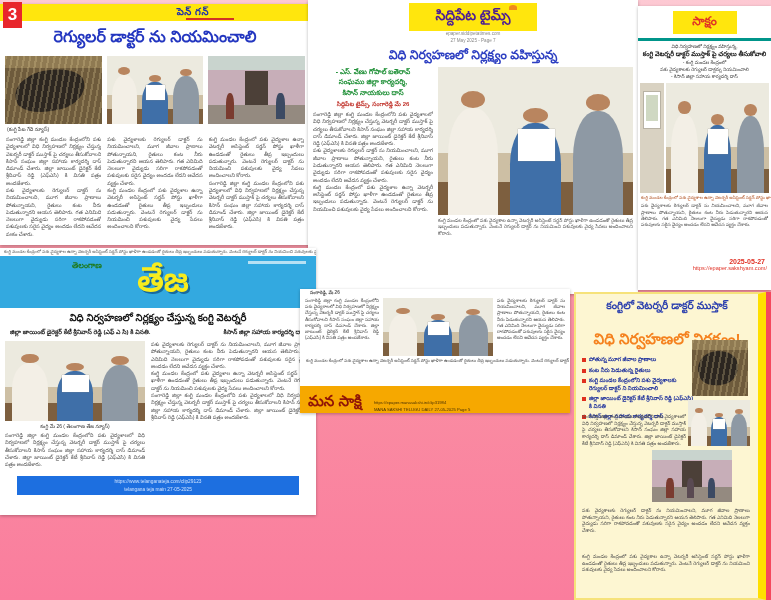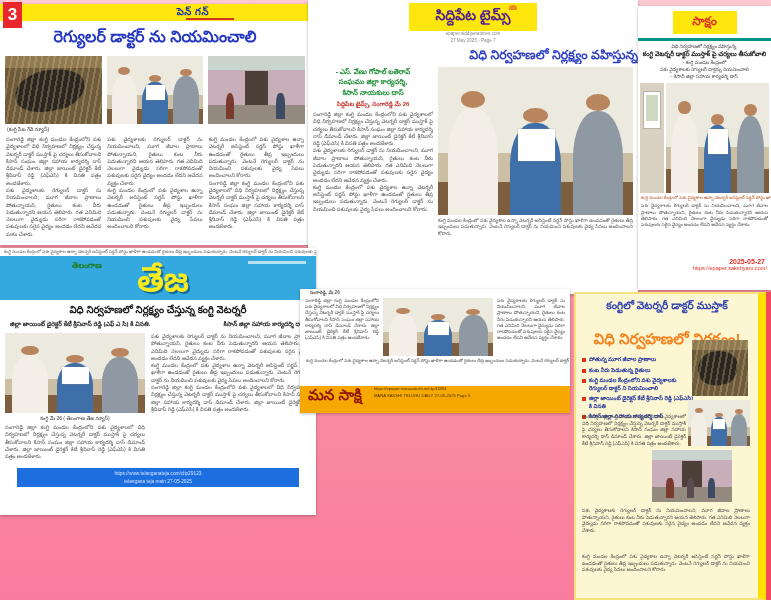--- a/index.html
+++ b/index.html
@@ -40,21 +40,21 @@
   .c1 .cap{font-size:5px;color:#333;padding:2px 0 0 7px;white-space:nowrap;overflow:hidden}
   .c1 .cols{display:flex;gap:6px;padding:3px 6px 0}
   .c1 .colp{flex:1;height:100px;overflow:hidden}
 
   
   .c2{left:308px;top:0;width:330px;height:294px}
   .c2 .logobox{width:128px;height:28px;background:#ffe60d;margin:3px auto 0;display:flex;align-items:center;justify-content:center;position:relative}
   .c2 .logobox span{font-size:14px;font-weight:bold;color:#4c1d95}
   .c2 .logobox i{position:absolute;right:20px;top:2px;width:8px;height:5px;background:#f08a1d;border-radius:50% 50% 0 0}
   .c2 .meta{text-align:center;font-size:4.6px;color:#888;line-height:1.45}
-  .c2 h2{text-align:right;font-size:12.5px;font-weight:bold;color:#2d3fc2;line-height:1.3;margin-top:3px;white-space:nowrap;overflow:hidden}
+  .c2 h2{text-align:center;font-size:12.5px;font-weight:bold;color:#2d3fc2;line-height:1.3;margin-top:3px;white-space:nowrap;overflow:hidden}
   .c2 .row{display:flex;gap:5px;padding:3px 5px 0}
   .c2 .leftcol{width:120px;flex:none}
   .c2 .byline{font-size:7px;font-weight:bold;color:#1d8f35;text-align:center;line-height:1.5}
   .c2 .dateline{font-size:6px;font-weight:bold;color:#c03028;text-align:center;margin:3px 0 2px}
   .c2 .bodywrap{height:146px;overflow:hidden}
   .c2 .photowrap{flex:1}
   .c2 .ph{height:148px;width:100%}
   .c2 .photocap{font-size:4.8px;color:#555;line-height:1.4;margin-top:3px;height:36px;overflow:hidden;text-align:justify}
 
   
@@ -71,21 +71,21 @@
   .c3 .strip::after{content:"";position:absolute;left:6px;top:12px;right:6px;height:26px;background:#cfd8c2}
   .c3 .ph{flex:1;height:110px}
   .c3 .cap{font-size:4.4px;color:#b4582a;padding:2px 3px 0;height:9px;overflow:hidden;white-space:nowrap}
   .c3 .body3{font-size:4.6px;color:#4c4c4c;line-height:1.4;text-align:justify;padding:1px 3px;height:54px;overflow:hidden}
   .c3 .date{font-size:7px;font-weight:bold;color:#e03226;text-align:right;padding-right:6px;margin-top:2px}
   .c3 .url{font-size:5.6px;color:#e03226;text-align:right;padding-right:4px}
 
   
   .c4{left:0;top:248px;width:316px;height:267px}
   .c4 .prestrip{font-size:4.4px;color:#666;padding:1px 4px;height:8px;overflow:hidden;white-space:nowrap}
-  .c4 .band{height:44px;background:#33a9e0;position:relative}
+  .c4 .band{height:52px;background:#33a9e0;position:relative}
   .c4 .region{position:absolute;left:72px;top:5px;font-size:8px;font-weight:bold;color:#1e7a1e}
   .c4 .tejalogo{position:absolute;left:10px;right:0;top:6px;text-align:center;font-size:34px;font-weight:bold;color:#f8ec1d;text-shadow:2px 2px 0 #176a9e;line-height:1}
   .c4 .bandnote{position:absolute;right:10px;top:5px;width:58px;height:3px;background:rgba(255,255,255,.65)}
   .c4 .kicker{text-align:center;font-size:10px;font-weight:bold;color:#151515;margin-top:4px;white-space:nowrap;overflow:hidden}
   .c4 h2{text-align:center;font-size:19px;font-weight:bold;color:#17a02d;margin-top:1px;white-space:nowrap;overflow:hidden}
   .c4 .subhead{display:flex;justify-content:space-between;padding:2px 10px 0;font-size:6.2px;font-weight:bold;color:#222}
   .c4 .content{display:flex;gap:6px;padding:4px 5px 0}
   .c4 .leftcol{width:140px;flex:none}
   .c4 .ph{height:80px;width:100%}
   .c4 .pcap{font-size:5px;text-align:center;color:#333;margin:2px 0;white-space:nowrap;overflow:hidden}
@@ -97,21 +97,21 @@
   
   .c5{left:300px;top:289px;width:270px;height:124px;z-index:3}
   .c5 h2{text-align:center;font-size:11.5px;font-weight:bold;color:#e23a31;margin-top:3px;white-space:nowrap;overflow:hidden}
   .c5 .dateline5{font-size:4.6px;font-weight:bold;color:#555;padding-left:10px;margin-top:1px}
   .c5 .row{display:flex;gap:4px;padding:2px 5px 0}
   .c5 .b5{font-size:4.6px;line-height:1.35;color:#4c4c4c;text-align:justify;overflow:hidden}
   .c5 .col1{width:74px;height:58px}
   .c5 .ph{width:110px;height:58px}
   .c5 .col3{flex:1;height:58px}
   .c5 .ucap{font-size:4.4px;color:#555;padding:2px 6px 0;height:10px;overflow:hidden;white-space:nowrap}
-  .c5 .band5{position:absolute;left:0;right:0;bottom:0;height:27px;background:#f6a800;display:flex;align-items:flex-start}
+  .c5 .band5{position:absolute;left:0;right:0;bottom:0;height:27px;background:#f6a800;display:flex;align-items:flex-end}
   .c5 .mslogo{font-size:15px;font-weight:bold;color:#8f1407;margin-left:8px;white-space:nowrap}
   .c5 .mslinks{margin-left:12px;font-size:4.2px;color:#4a3204;line-height:1.55}
 
   
   .c6{left:574px;top:292px;width:192px;height:308px;background:#fdf6d2;border:2px solid #f6e27a;border-right:8px solid #ffdf00;box-shadow:none}
   .c6 h4{text-align:center;font-size:10.5px;font-weight:bold;color:#2b3fae;margin-top:5px;white-space:nowrap;overflow:hidden}
   .c6 h5{text-align:center;font-size:15px;font-weight:bold;color:#f5821f;margin-top:16px;white-space:nowrap;overflow:hidden}
   .c6 ul{list-style:none;margin:5px 0 0 6px;width:112px}
   .c6 li{display:flex;gap:3px;font-size:5.6px;font-weight:bold;color:#1c2f9c;line-height:1.35;margin-bottom:3px}
   .c6 .sq{flex:none;width:4px;height:4px;background:#e0301e;margin-top:2px}

